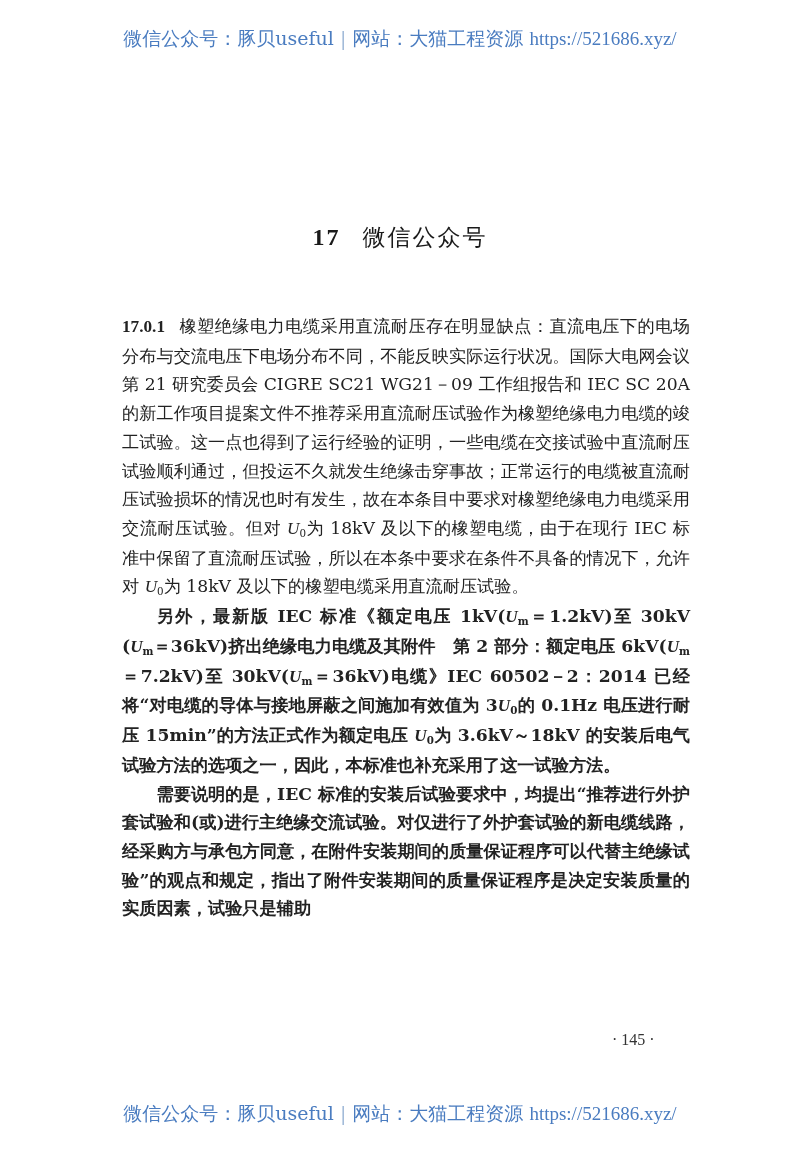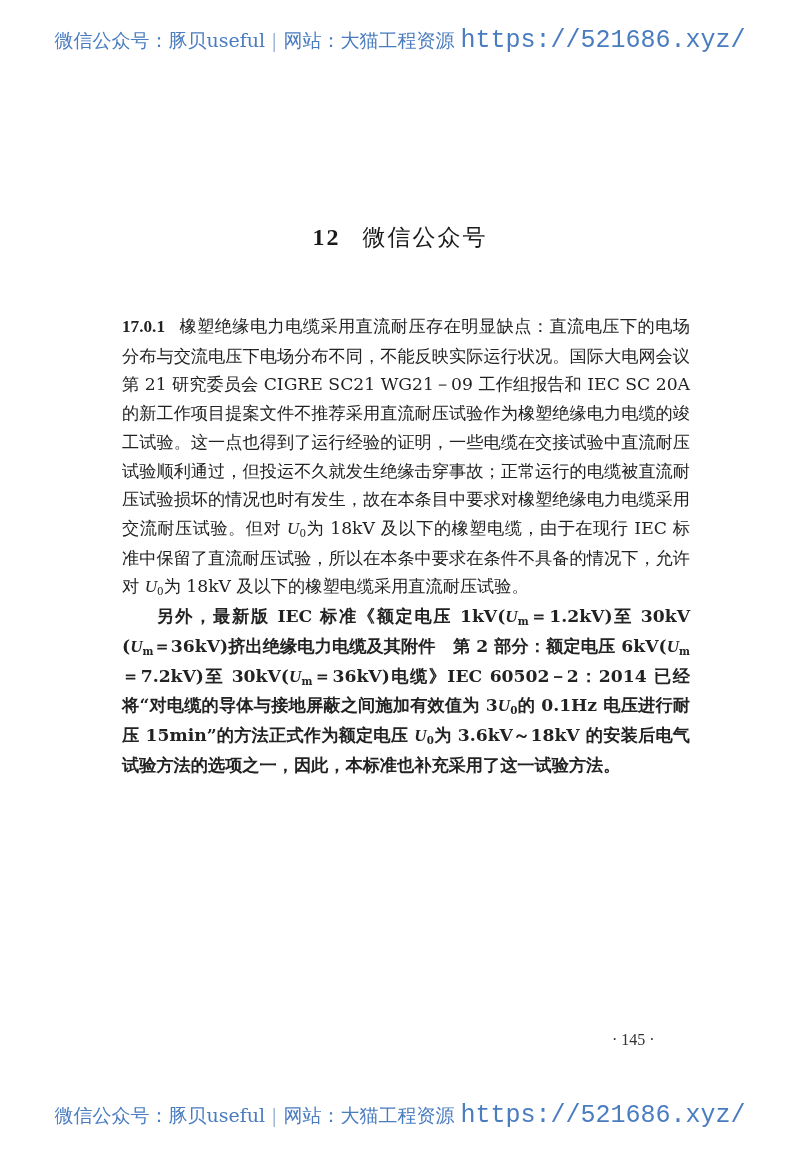--- a/index.html
+++ b/index.html
@@ -5,21 +5,21 @@
   html, body { margin: 0; padding: 0; }
   body {
     width: 800px; height: 1173px; background: #ffffff; position: relative; overflow: hidden;
     font-family: "DejaVu Serif", "Liberation Serif", serif; color: #222;
   }
   .watermark {
     position: absolute; left: 0; width: 800px; text-align: center;
     font-family: "DejaVu Serif", "Liberation Serif", serif;
     font-size: 19px; color: #4a7cc0; letter-spacing: 0px; white-space: nowrap;
   }
-  .watermark .url { font-family: Liberation Mono, monospace; font-size: 25px; }
+  .watermark .url { font-family: Liberation Serif, serif; font-size: 19px; }
   .watermark .sep { color: #9fb8d8; margin: 0 6px; }
   .wm-top { top: 26px; }
   .wm-bottom { top: 1101px; }
 
   .chapter-title {
     position: absolute; top: 222px; left: 0; width: 800px; text-align: center;
     font-size: 23px; color: #1a1a1a; letter-spacing: 2px;
   }
   .chapter-title .num { font-family: "Liberation Serif", serif; font-weight: bold; font-size: 24px; margin-right: 22px; }
 
@@ -40,27 +40,28 @@
   }
 </style>
 </head>
 <body>
 
 <div class="watermark wm-top">
   <span>微信公众号：豚贝useful</span><span class="sep">|</span><span>网站：大猫工程资源</span> <span class="url">https://521686.xyz/</span>
 </div>
 
 <div class="chapter-title">
-  <span class="num">12</span><span>微信公众号</span>
+  <span class="num">17</span><span>微信公众号</span>
 </div>
 
 <div class="body-text">
   <p><span class="clause-num">17.0.1</span><span>橡塑绝缘电力电缆采用直流耐压存在明显缺点：直流电压下的电场分布与交流电压下电场分布不同，不能反映实际运行状况。国际大电网会议第 21 研究委员会 CIGRE SC21 WG21－09 工作组报告和 IEC SC 20A 的新工作项目提案文件不推荐采用直流耐压试验作为橡塑绝缘电力电缆的竣工试验。这一点也得到了运行经验的证明，一些电缆在交接试验中直流耐压试验顺利通过，但投运不久就发生绝缘击穿事故；正常运行的电缆被直流耐压试验损坏的情况也时有发生，故在本条目中要求对橡塑绝缘电力电缆采用交流耐压试验。但对 </span><i>U</i><sub>0</sub><span>为 18kV 及以下的橡塑电缆，由于在现行 IEC 标准中保留了直流耐压试验，所以在本条中要求在条件不具备的情况下，允许对 </span><i>U</i><sub>0</sub><span>为 18kV 及以下的橡塑电缆采用直流耐压试验。</span></p>
 
   <p class="indent"><span>另外，最新版 IEC 标准《额定电压 1kV(</span><i>U</i><sub>m</sub><span>＝1.2kV)至 30kV (</span><i>U</i><sub>m</sub><span>＝36kV)挤出绝缘电力电缆及其附件　第 2 部分：额定电压 6kV(</span><i>U</i><sub>m</sub><span>＝7.2kV)至 30kV(</span><i>U</i><sub>m</sub><span>＝36kV)电缆》IEC 60502－2：2014 已经将“对电缆的导体与接地屏蔽之间施加有效值为 3</span><i>U</i><sub>0</sub><span>的 0.1Hz 电压进行耐压 15min”的方法正式作为额定电压 </span><i>U</i><sub>0</sub><span>为 3.6kV～18kV 的安装后电气试验方法的选项之一，因此，本标准也补充采用了这一试验方法。</span></p>
 
+  <p class="indent"><span>需要说明的是，IEC 标准的安装后试验要求中，均提出“推荐进行外护套试验和(或)进行主绝缘交流试验。对仅进行了外护套试验的新电缆线路，经采购方与承包方同意，在附件安装期间的质量保证程序可以代替主绝缘试验”的观点和规定，指出了附件安装期间的质量保证程序是决定安装质量的实质因素，试验只是辅助</span></p>
 </div>
 
 <div class="page-number">· 145 ·</div>
 
 <div class="watermark wm-bottom">
   <span>微信公众号：豚贝useful</span><span class="sep">|</span><span>网站：大猫工程资源</span> <span class="url">https://521686.xyz/</span>
 </div>
 
 </body></html>

